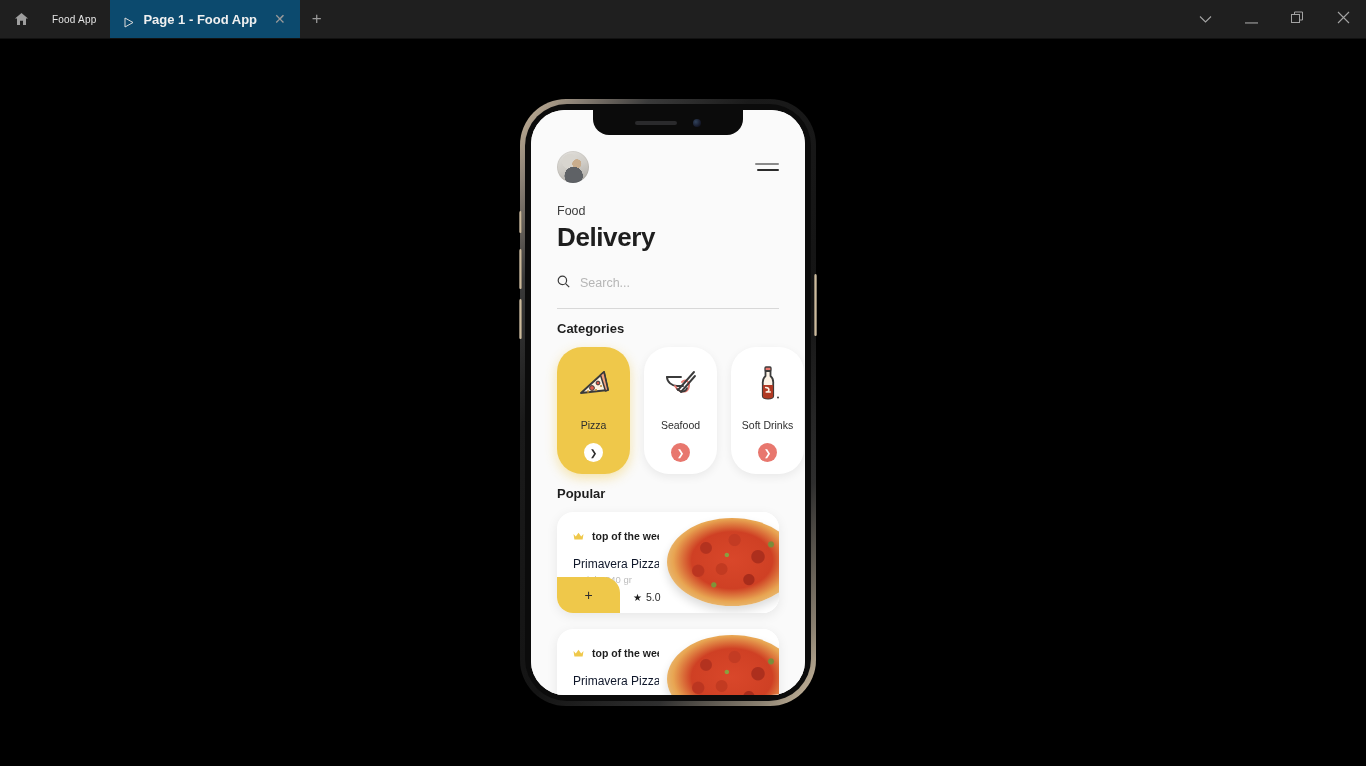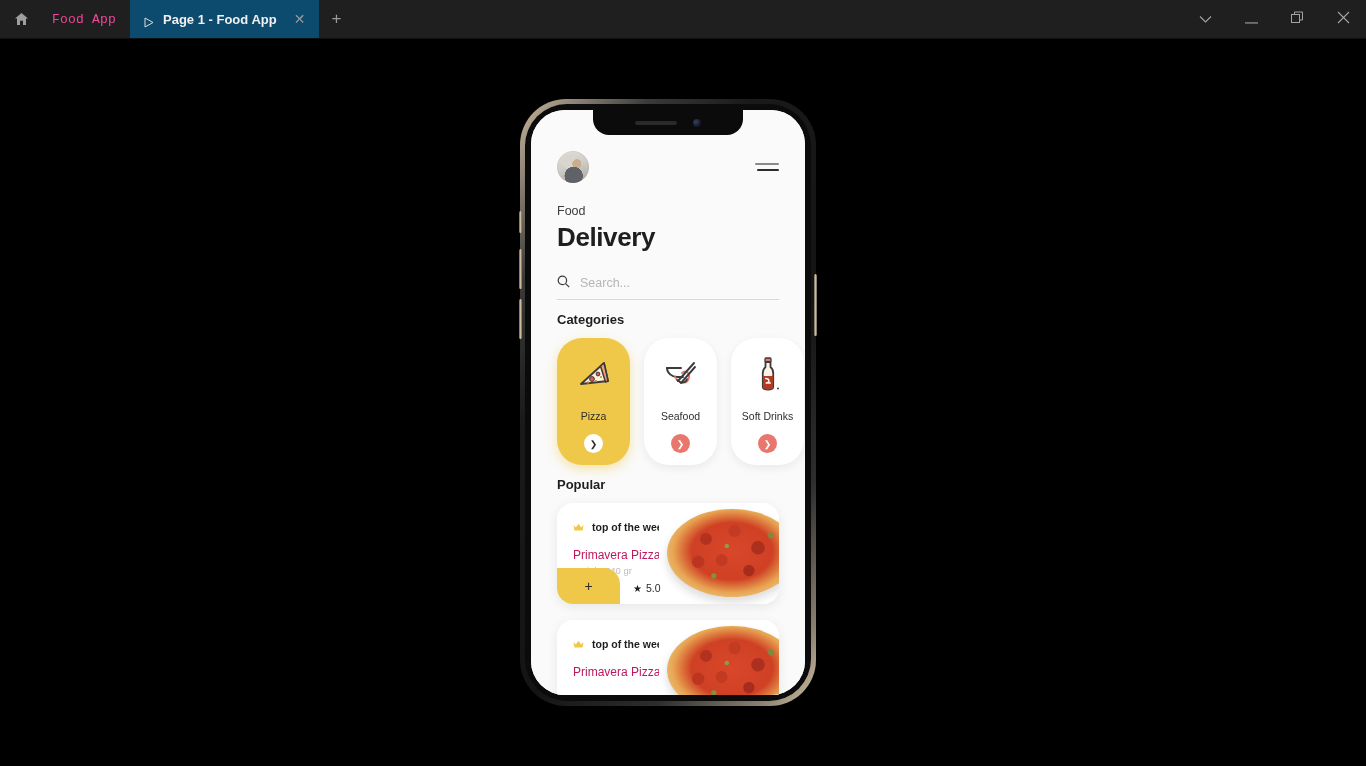--- a/index.html
+++ b/index.html
@@ -19,23 +19,22 @@
     border-bottom: 1px solid #111;
   }
   .tb-home {
     width: 42px; display: flex; align-items: center; justify-content: center;
     cursor: pointer;
   }
   .tb-home svg { display:block; }
   .tb-appname {
     display: flex; align-items: center;
     padding: 0 14px 0 10px;
-    color: #ec4899; font-size: 13px; letter-spacing: .2px;
+    color: #e5e5e5; font-size: 10px; letter-spacing: .2px;
     cursor: pointer;
-    font-family: Liberation Mono, monospace;
   }
   .tb-tab {
     display: flex; align-items: center; gap: 9px;
     padding: 0 12px 0 14px;
     background: #0c4a6e;
     min-width: 160px;
     cursor: pointer;
   }
   .tb-tab-play { width: 10px; height: 11px; flex: none; }
   .tb-tab-title { color: #f0f0f0; font-size: 13px; font-weight: bold; white-space: nowrap; }
@@ -137,21 +136,21 @@
   .hamburger i { display:block; height: 2px; border-radius: 1px; background: #4a4a4a; }
   .hamburger i:first-child { background: #8a8a8a; }
   .hamburger i:last-child  { background: #2b2b2b; width: 22px; align-self: flex-end; }
 
   .kicker { margin-top: 21px; font-size: 12.5px; color: #3c3c3c; }
   .title  { margin-top: 4px; font-size: 26px; font-weight: bold; color: #1e1e1e; letter-spacing: -.4px; }
 
   .search-row {
     margin-top: 21px;
     display: flex; align-items: center; gap: 10px;
-    padding-bottom: 7px;
+    padding-bottom: 16px;
     border-bottom: 1px solid #d8d8d8;
   }
   .search-input {
     flex: 1; border: 0; outline: 0; background: transparent;
     font-family: "Liberation Sans", sans-serif;
     font-size: 12.5px; color: #3a3a3a;
   }
   .search-input::placeholder { color: #b6b6b6; }
 
   .section-title {
@@ -185,21 +184,21 @@
     position: relative;
     height: 101px; border-radius: 16px; background: #fff;
     box-shadow: 0 3px 12px rgba(0,0,0,.08);
     margin-bottom: 16px; overflow: hidden; cursor: pointer;
   }
   .pop-badge {
     position: absolute; left: 16px; top: 15px;
     display: flex; align-items: center; gap: 8px;
   }
   .pop-badge-text { font-size: 10.5px; font-weight: bold; color: #1e1e1e; }
-  .pop-name { position: absolute; left: 16px; top: 45px; font-size: 12px; color: #be185d; }
+  .pop-name { position: absolute; left: 16px; top: 45px; font-size: 12px; color: #0f172a; }
   .pop-weight { position: absolute; left: 16px; top: 62px; font-size: 9.5px; color: #bdbdbd; }
   .pop-add {
     position: absolute; left: 0; bottom: 0;
     width: 63px; height: 36px;
     background: #efc84a;
     border-top-right-radius: 16px;
     display: flex; align-items: center; justify-content: center;
     color: #2e2e2e; font-size: 14px; cursor: pointer;
   }
   .pop-rating {

